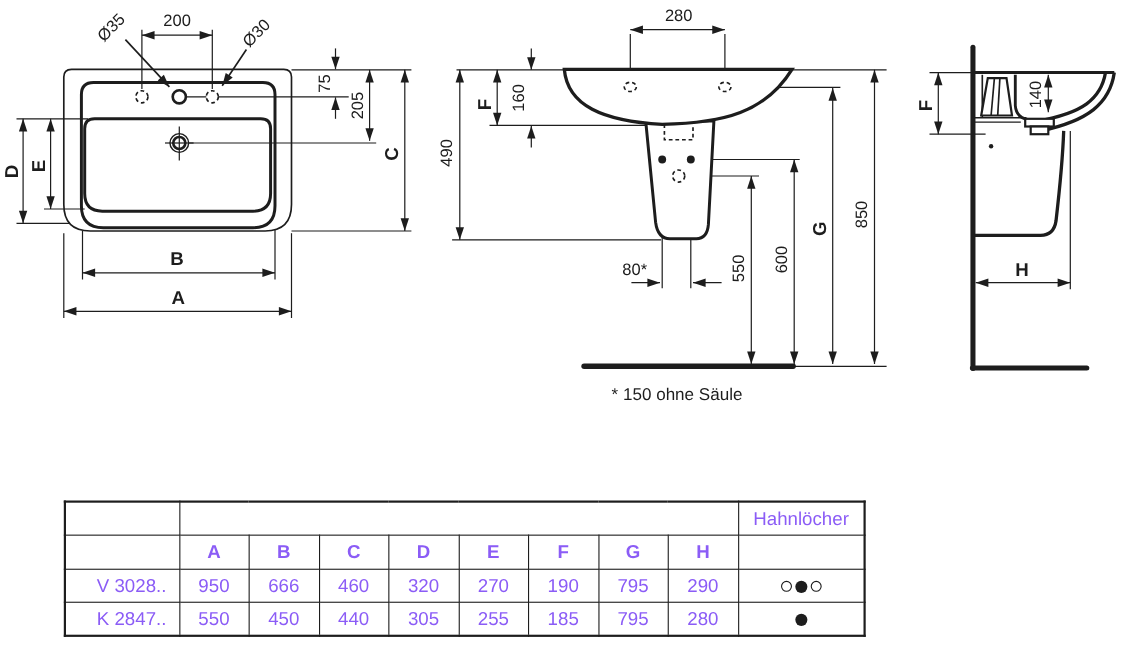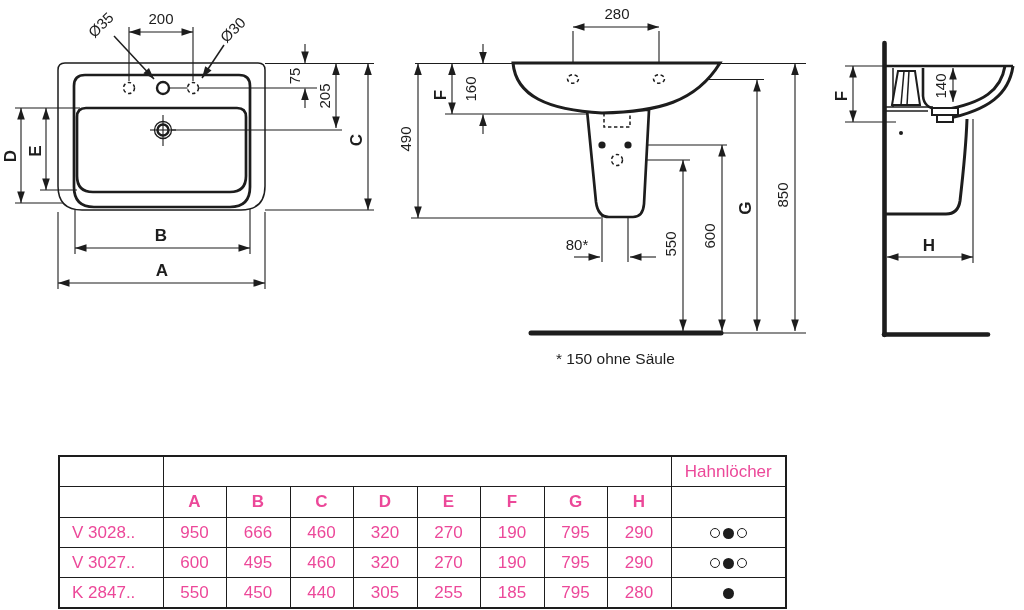--- a/index.html
+++ b/index.html
@@ -13,23 +13,23 @@
   svg .med{stroke-width:1.5;}
   svg .thick{stroke-width:2.7;}
   svg .xthick{stroke-width:3;}
   svg .wall{stroke-width:4.6;stroke-linecap:round;}
   svg .wht{fill:#ffffff;}
   svg .dash{stroke-dasharray:3.4 2.6;}
   marker{overflow:visible;}
   
   #spec-table{position:absolute;left:58px;top:455px;border-collapse:collapse;table-layout:fixed;}
   #spec-table td{border:1.5px solid #1d1d1d;font-size:17px;text-align:center;vertical-align:middle;
-                 padding:0;height:29px;background:#fff;color:#ec4899;}
+                 padding:0;height:29px;background:#fff;color:#8b5cf6;}
   #spec-table{border:2.5px solid #1d1d1d;}
-  #spec-table td.model{text-align:left;padding-left:12px;}
+  #spec-table td.model{text-align:left;padding-left:28px;}
   #spec-table td.hdr{font-weight:bold;}
   #spec-table td.hahn{font-weight:normal;}
   .hole{display:inline-block;vertical-align:middle;margin:0 1.5px;}
   .hole.open{width:8px;height:8px;border:1.6px solid #1d1d1d;border-radius:50%;background:#fff;}
   .hole.filled{width:11px;height:11px;border-radius:50%;background:#1d1d1d;}
 </style>
 </head>
 <body>
 
 <div id="stage">
@@ -264,32 +264,20 @@
     <td>666</td>
     <td>460</td>
     <td>320</td>
     <td>270</td>
     <td>190</td>
     <td>795</td>
     <td>290</td>
     <td><span class="hole open"></span><span class="hole filled"></span><span class="hole open"></span></td>
   </tr>
   <tr style="height:29px">
-    <td class="model">V 3027..</td>
-    <td>600</td>
-    <td>495</td>
-    <td>460</td>
-    <td>320</td>
-    <td>270</td>
-    <td>190</td>
-    <td>795</td>
-    <td>290</td>
-    <td><span class="hole open"></span><span class="hole filled"></span><span class="hole open"></span></td>
-  </tr>
-  <tr style="height:29px">
     <td class="model">K 2847..</td>
     <td>550</td>
     <td>450</td>
     <td>440</td>
     <td>305</td>
     <td>255</td>
     <td>185</td>
     <td>795</td>
     <td>280</td>
     <td><span class="hole filled"></span></td>

